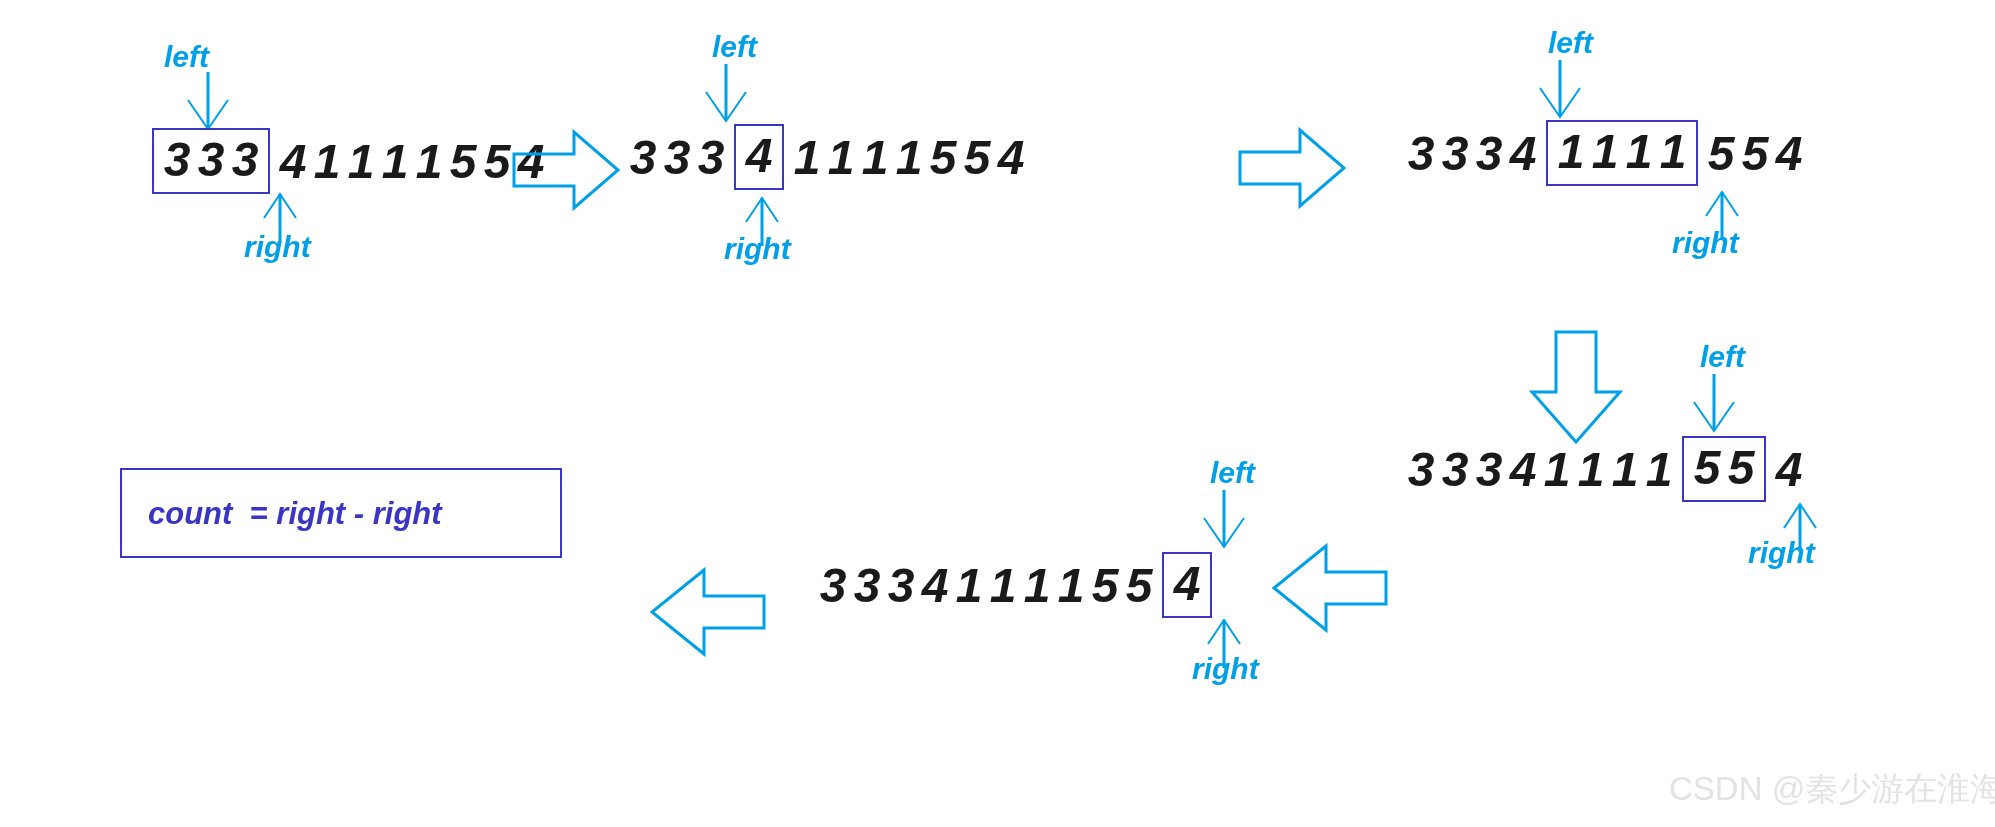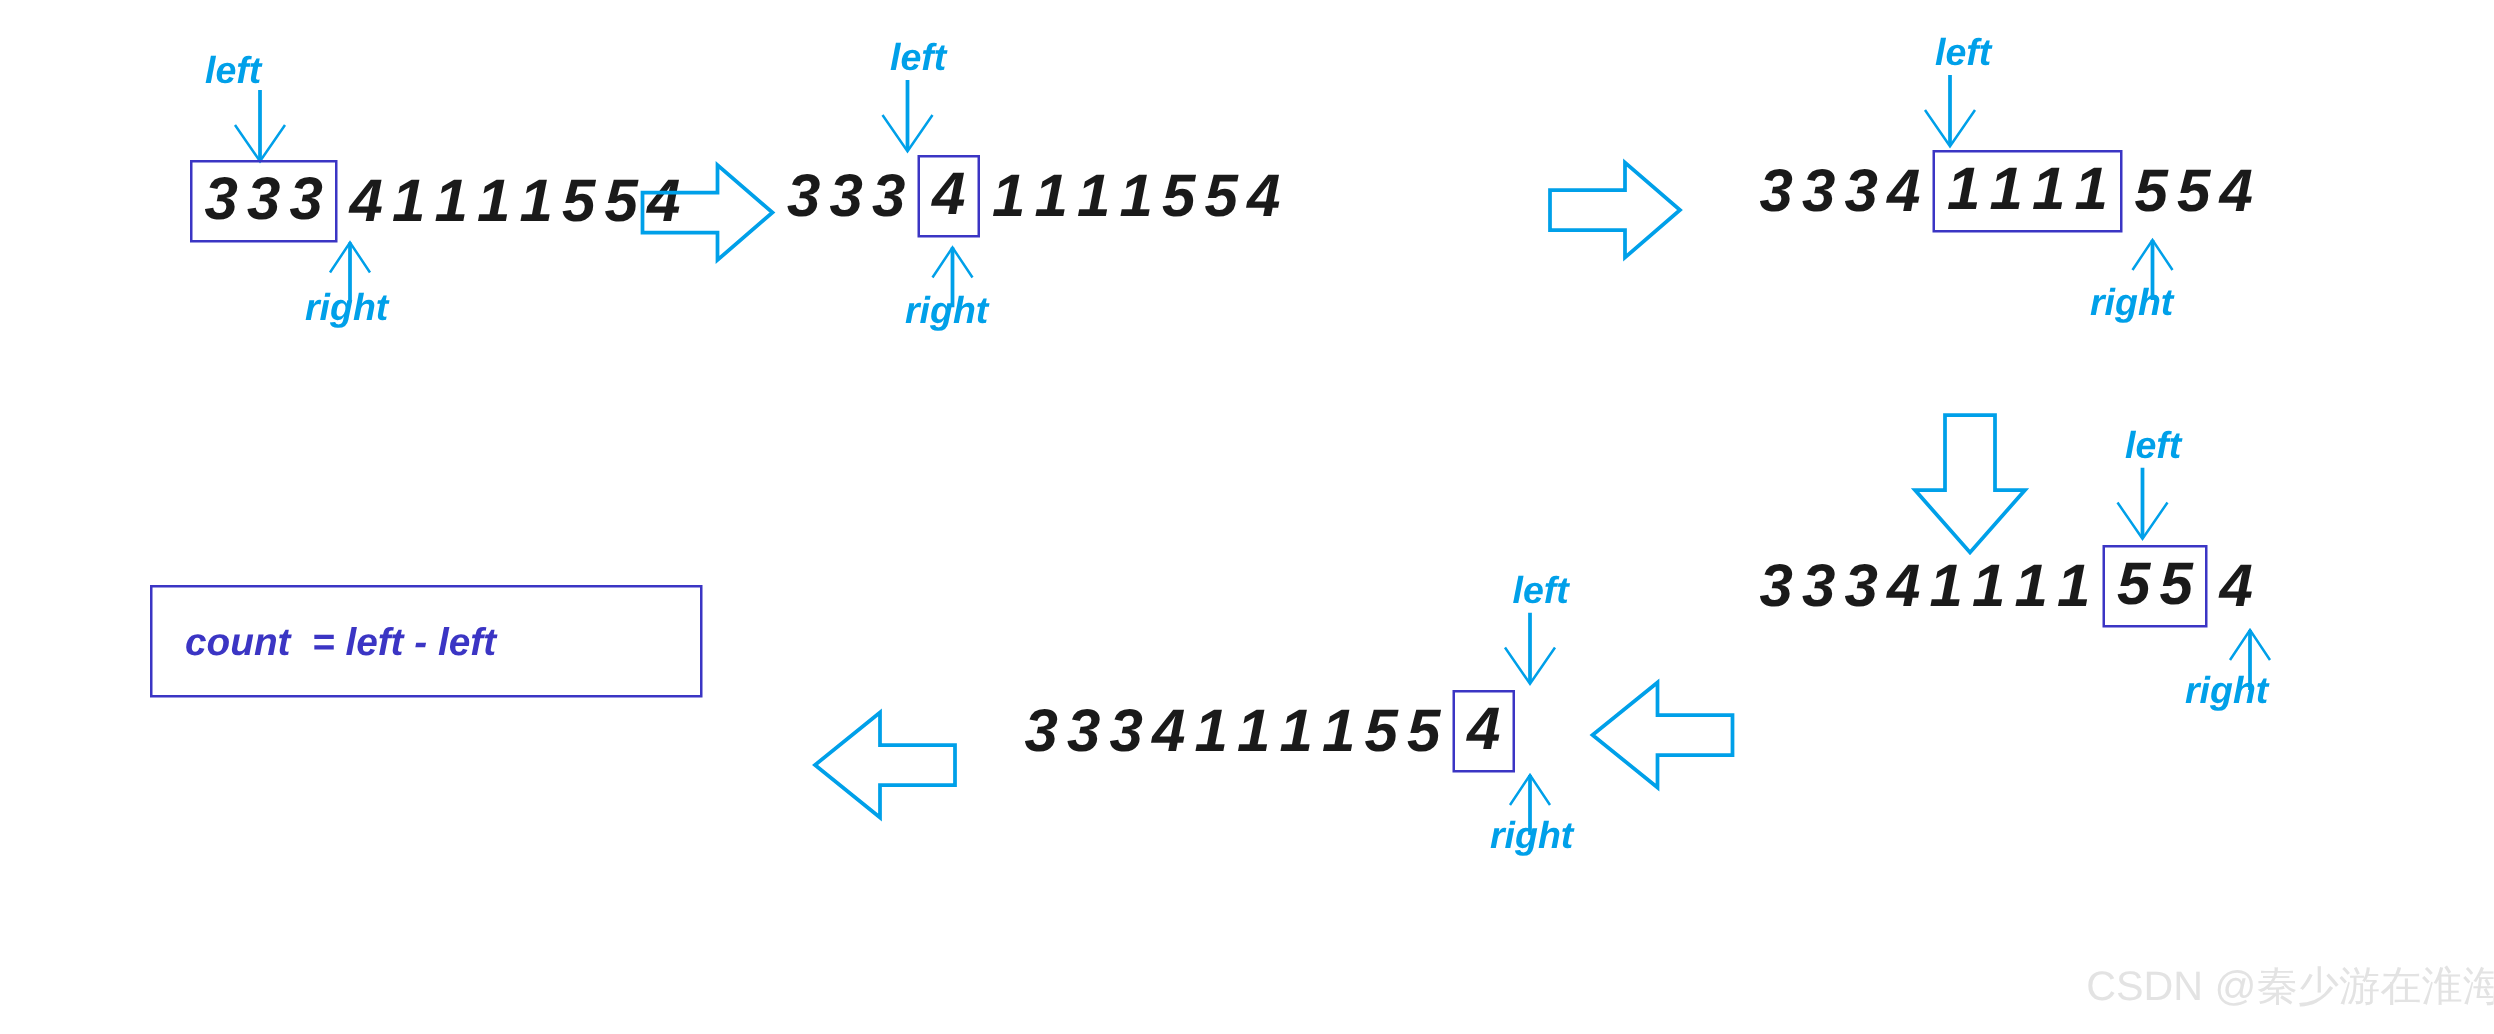--- a/index.html
+++ b/index.html
@@ -311,19 +311,19 @@
   </div>
   <div class="ptr-label" style="left:1192px; top:654px;">right</div>
 
   <div class="block-arrow" style="left:648px; top:566px;">
     <svg width="118" height="92" viewBox="0 0 118 92">
       <path d="M116 30 L56 30 L56 4 L4 46 L56 88 L56 62 L116 62 Z" fill="none" stroke="#00a0e9" stroke-width="3" stroke-linejoin="miter"></path>
     </svg>
   </div>
 
   <div class="formula-box" style="left:120px; top:468px; width:442px; height:90px;">
-    <span class="formula-text">count  = left - left</span>
+    <span class="formula-text">count  = right - right</span>
   </div>
 
 
   <div class="watermark" style="left:1669px; top:772px;">CSDN @秦少游在淮海</div>
 
 </div>
 
 </body></html>

